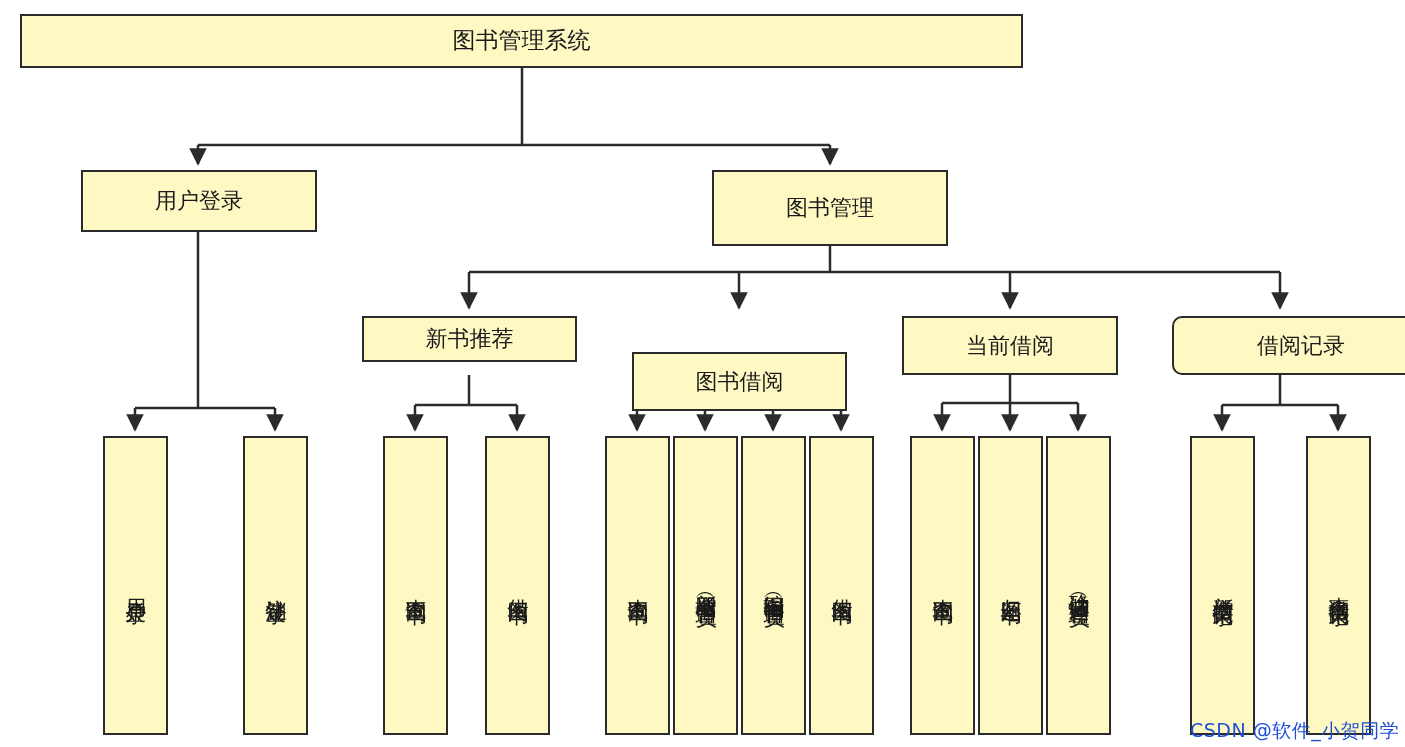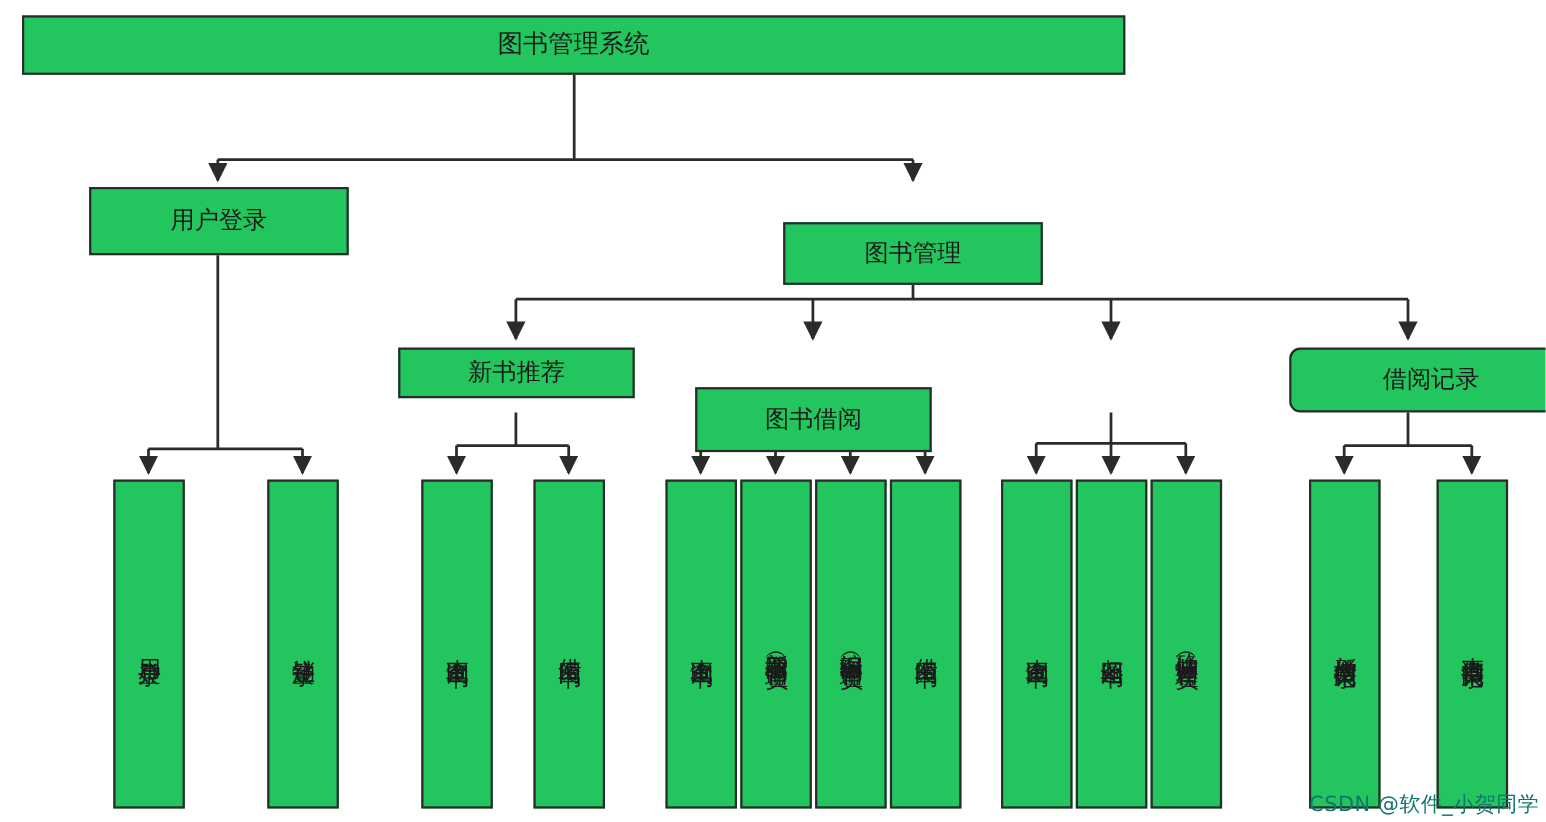--- a/index.html
+++ b/index.html
@@ -15,21 +15,21 @@
     background: #ffffff;
   }
   #edges {
     position: absolute; left: 0; top: 0;
     width: 1405px; height: 747px;
     pointer-events: none;
   }
   .node {
     position: absolute;
     border: 2.5px solid #2b2b2b;
-    background: #22c55e;
+    background: #fef9c3;
     display: flex;
     align-items: center;
     justify-content: center;
     z-index: 2;
   }
   .node-label {
     color: #1a1a1a;
     line-height: 1.18;
     text-align: center;
     white-space: nowrap;
@@ -41,21 +41,21 @@
   .leaf .node-label {
     writing-mode: vertical-rl;
     text-orientation: upright;
     font-size: 21px;
     letter-spacing: 2px;
     white-space: nowrap;
     line-height: 1;
   }
   #watermark {
     position: absolute;
-    color: #0f766e;
+    color: #1d4ed8;
     font-size: 19px;
     letter-spacing: 0.5px;
     white-space: nowrap;
     z-index: 5;
     font-family: "DejaVu Sans", "Liberation Sans", sans-serif;
   }
 </style>
 </head>
 <body>
 
@@ -112,32 +112,35 @@
   </svg>
 
   <div class="node level-root" style="left:20px; top:14px; width:1003px; height:54px;">
     <span class="node-label">图书管理系统</span>
   </div>
 
   <div class="node level-2" style="left:81px; top:170px; width:236px; height:62px;">
     <span class="node-label">用户登录</span>
   </div>
 
-  <div class="node level-2" style="left:712px; top:170px; width:236px; height:57px;margin-top:32px;">
+  <div class="node level-2" style="left:712px; top:170px; width:236px; height:76px;">
     <span class="node-label">图书管理</span>
   </div>
 
   <div class="node level-3" style="left:362px; top:316px; width:215px; height:46px;">
     <span class="node-label">新书推荐</span>
   </div>
 
   <div class="node level-3" style="left:632px; top:316px; width:215px; height:59px;margin-top:36px;">
     <span class="node-label">图书借阅</span>
   </div>
 
+  <div class="node level-3" style="left:902px; top:316px; width:216px; height:59px;">
+    <span class="node-label">当前借阅</span>
+  </div>
 
   <div class="node level-3" style="left:1172px; top:316px; width:258px; height:59px;border-radius:10px;">
     <span class="node-label">借阅记录</span>
   </div>
 
   <div class="node leaf" style="left:103px; top:436px; width:65px; height:299px;">
     <span class="node-label">用户登录</span>
   </div>
 
   <div class="node leaf" style="left:243px; top:436px; width:65px; height:299px;">

